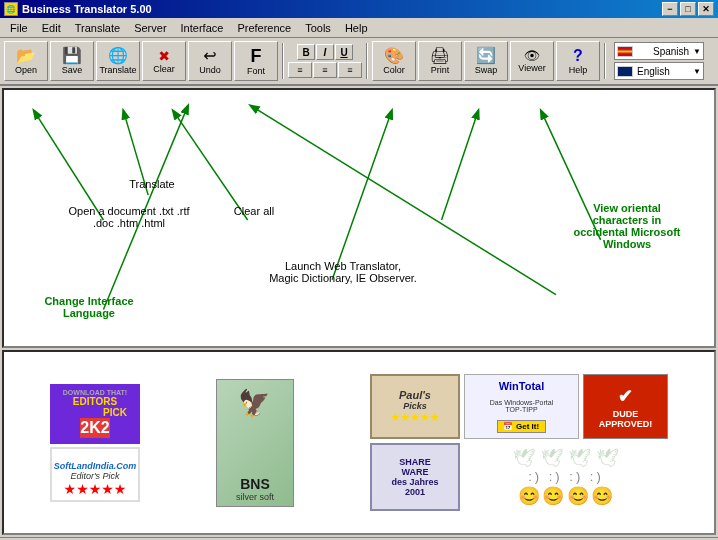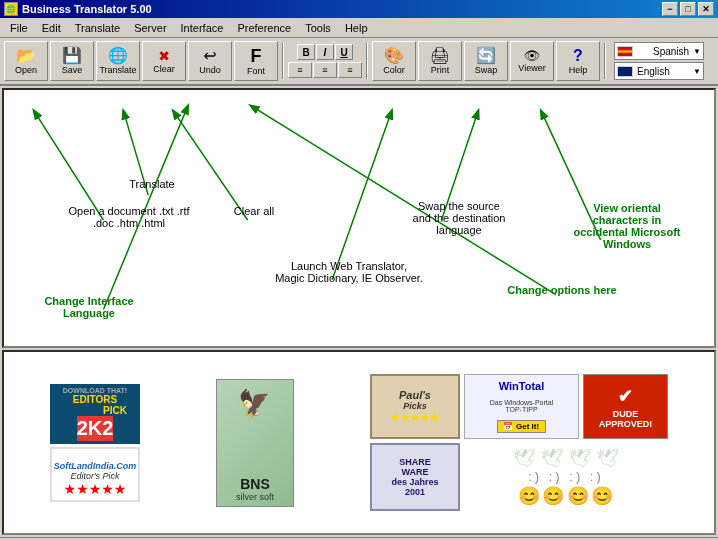--- a/index.html
+++ b/index.html
@@ -126,21 +126,21 @@
       font-size: 11px;
       color: black;
       text-align: center;
     }
     .ann-text.green { color: #008000; font-weight: bold; }
     
     
     .arrows-svg { position: absolute; top: 0; left: 0; width: 100%; height: 100%; pointer-events: none; }
 
     
-    .badge-editors { background: #0c4a6e; color: white; padding: 4px 6px; font-size: 8px; font-weight: bold; text-align: center; width: 90px; height: 60px; display: flex; flex-direction: column; align-items: center; justify-content: center; }
+    .badge-editors { background: #6d28d9; color: white; padding: 4px 6px; font-size: 8px; font-weight: bold; text-align: center; width: 90px; height: 60px; display: flex; flex-direction: column; align-items: center; justify-content: center; }
     .fmt-btn {
       width: 18px; height: 16px;
       background: #d4d0c8;
       border: 1px solid; border-color: #fff #808080 #808080 #fff;
       display: flex; align-items: center; justify-content: center;
       font-size: 10px; cursor: pointer; font-weight: bold;
     }
     .fmt-btn-align {
       width: 24px; height: 16px;
       background: #d4d0c8;
@@ -277,35 +277,33 @@
       <marker id="arrow-green" markerWidth="8" markerHeight="8" refX="6" refY="3" orient="auto">
         <path d="M0,0 L0,6 L8,3 z" fill="#008000"></path>
       </marker>
     </defs>
   </svg>
 
   <div class="ann-text" style="left:60px;top:115px;width:130px;">Open a document
 .txt .rtf .doc .htm .html</div>
   <div class="ann-text" style="left:108px;top:88px;width:80px;">Translate</div>
   <div class="ann-text" style="left:215px;top:115px;width:70px;">Clear all</div>
-  <div class="ann-text" style="left:265px;top:170px;width:160px;">Launch Web Translator,<br>Magic Dictionary,  IE Observer.</div>
-  <div class="ann-text" style="left:390px;top:110px;width:130px;">Swap the source<br>and the destination<br>language</div>
+  <div class="ann-text" style="left:259px;top:170px;width:160px;">Launch Web Translator,<br>Magic Dictionary,  IE Observer.</div>
   <div class="ann-text green" style="left:548px;top:112px;width:150px;">View oriental<br>characters in<br>occidental Microsoft<br>Windows</div>
   <div class="ann-text green" style="left:30px;top:205px;width:110px;">Change Interface<br>Language</div>
-  <div class="ann-text green" style="left:488px;top:194px;width:140px;">Change options here</div>
 </div>
 
 <div class="bottom-area">
 
   <div style="display:flex;flex-direction:column;gap:3px;">
     <div class="badge-editors">
       <div style="font-size:7px;color:#aaa;">DOWNLOAD THAT!</div>
       <div style="color:#ffd700;font-size:10px;font-weight:bold;">EDITORS</div>
       <div style="color:#ffd700;font-size:10px;font-weight:bold;padding-left:40px;">PICK</div>
-      <div style="background:#e53935;color:white;font-size:20px;font-weight:bold;padding:1px 0;">2K2</div>
+      <div style="background:#e53935;color:white;font-size:16px;font-weight:bold;padding:1px 0;">2K2</div>
     </div>
     <div style="background:white;border:2px solid #ddd;padding:3px;width:90px;height:55px;display:flex;align-items:center;justify-content:flex-end;flex-direction:column;">
       <div style="font-size:9px;font-weight:bold;color:#1565c0;font-style:italic;">SoftLandIndia.Com</div>
       <div style="font-size:9px;font-style:italic;color:#333;">Editor's Pick</div>
       <div style="color:red;font-size:14px;">★★★★★</div>
     </div>
   </div>
 
   <div style="background:linear-gradient(135deg,#b8d4b8,#8fbc8f);width:78px;height:128px;border:1px solid #888;display:flex;flex-direction:column;align-items:center;justify-content:flex-end;padding-bottom:4px;position:relative;">
     <div style="position:absolute;top:8px;left:50%;transform:translateX(-50%);font-size:26px;">🦅</div>

